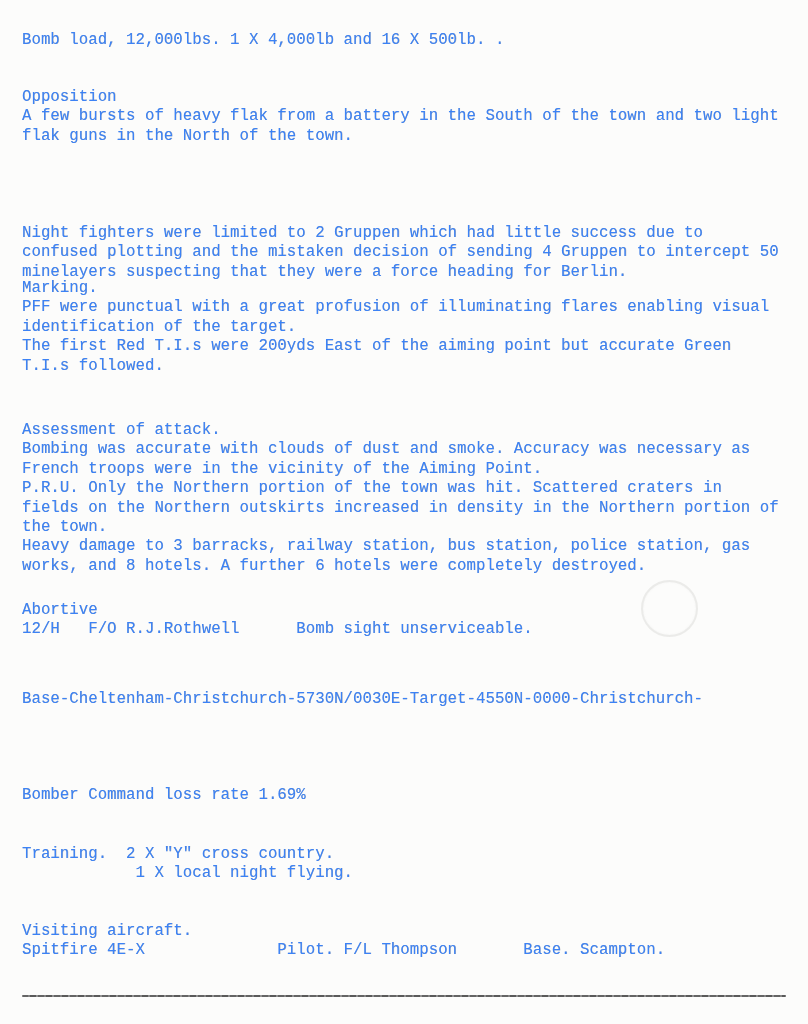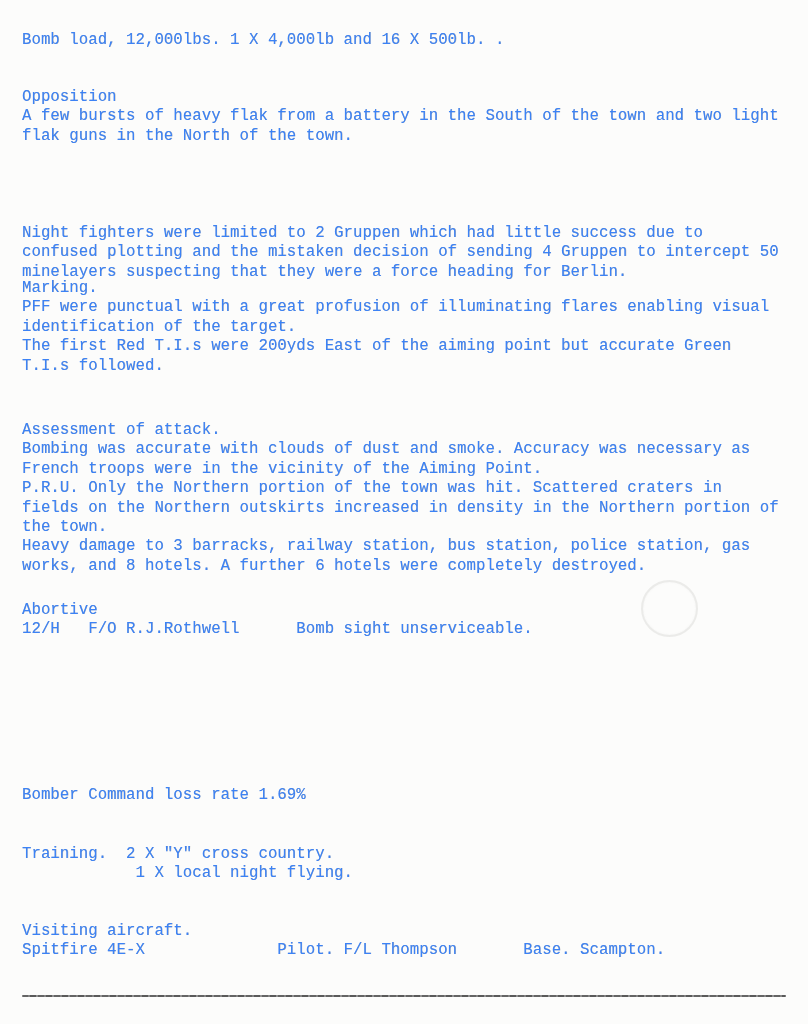--- a/index.html
+++ b/index.html
@@ -94,20 +94,21 @@
     <div class="line">Heavy damage to 3 barracks, railway station, bus station, police station, gas</div>
     <div class="line">works, and 8 hotels. A further 6 hotels were completely destroyed.</div>
   </div>
 
   <div class="sec s5">
     <div class="line">Abortive</div>
     <div class="line">12/H   F/O R.J.Rothwell      Bomb sight unserviceable.</div>
   </div>
 
   <div class="sec s6">
+    <div class="line">Base-Cheltenham-Christchurch-5730N/0030E-Target-4550N-0000-Christchurch-</div>
   </div>
 
   <div class="sec s7">
     <div class="line">Bomber Command loss rate 1.69%</div>
   </div>
 
   <div class="sec s8">
     <div class="line">Training.  2 X "Y" cross country.</div>
     <div class="line">            1 X local night flying.</div>
   </div>

